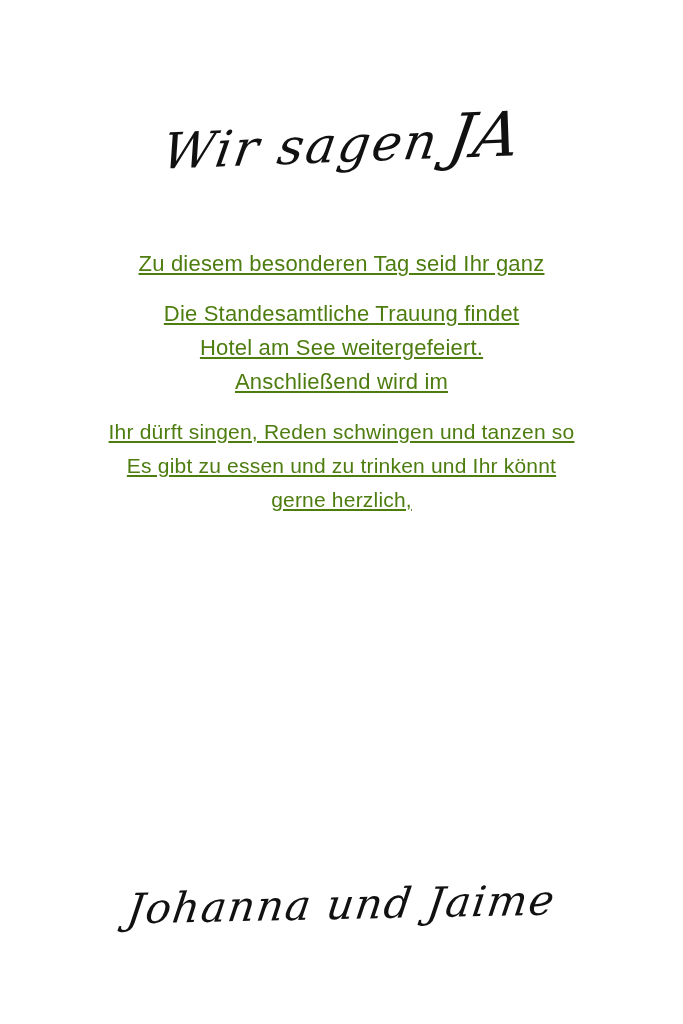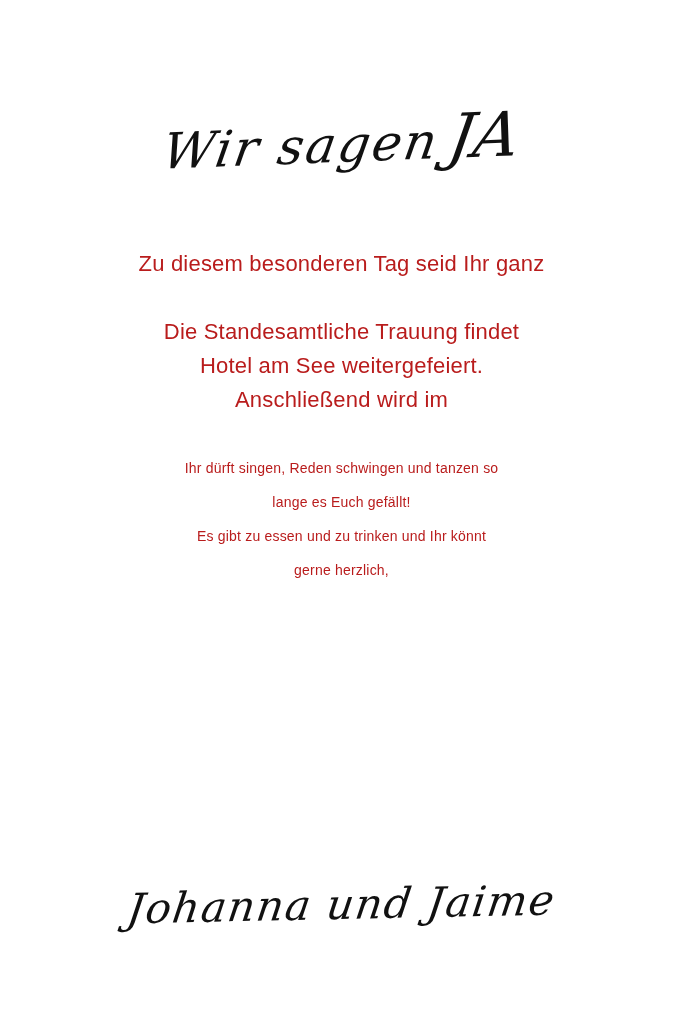--- a/index.html
+++ b/index.html
@@ -47,32 +47,33 @@
   .body-block {
     margin-top: 74px;
     width: 640px;
     text-align: center;
   }
   .para {
     font-family: "Liberation Sans", sans-serif;
     font-weight: 300;
     font-size: 22px;
     line-height: 34px;
-    color: #b91c1c;
+    color: #4d7c0f;
     letter-spacing: 0.2px;
+    text-decoration: underline;
   }
   .para + .para {
-    margin-top: 34px;
+    margin-top: 16px;
   }
   .para .line {
     display: block;
     white-space: nowrap;
   }
   .para.wide .line {
-    font-size: 14px;
+    font-size: 21px;
   }
 
   
   .signature {
     position: absolute;
     left: 0;
     right: 0;
     top: 880px;
     text-align: center;
     font-family: "DejaVu Serif", serif;
@@ -101,21 +102,20 @@
     </div>
 
     <div class="para">
       <span class="line">Die Standesamtliche Trauung findet</span>
       <span class="line">Hotel am See weitergefeiert.</span>
       <span class="line">Anschließend wird im</span>
     </div>
 
     <div class="para wide">
       <span class="line">Ihr dürft singen, Reden schwingen und tanzen so</span>
-      <span class="line">lange es Euch gefällt!</span>
       <span class="line">Es gibt zu essen und zu trinken und Ihr könnt</span>
       <span class="line">gerne herzlich,</span>
     </div>
 
   </div>
 
   <div class="signature">Johanna und Jaime</div>
 
 </div>
 

